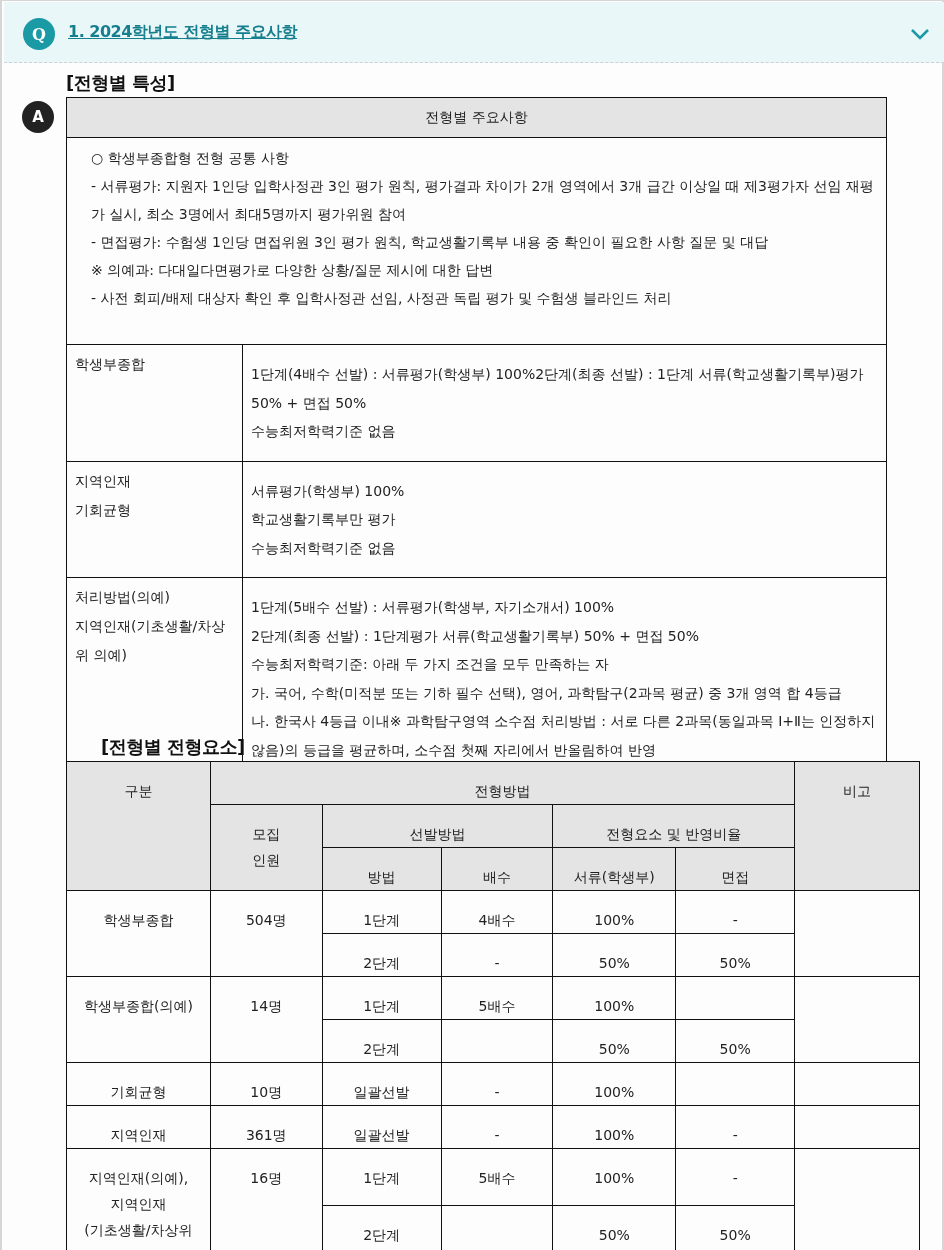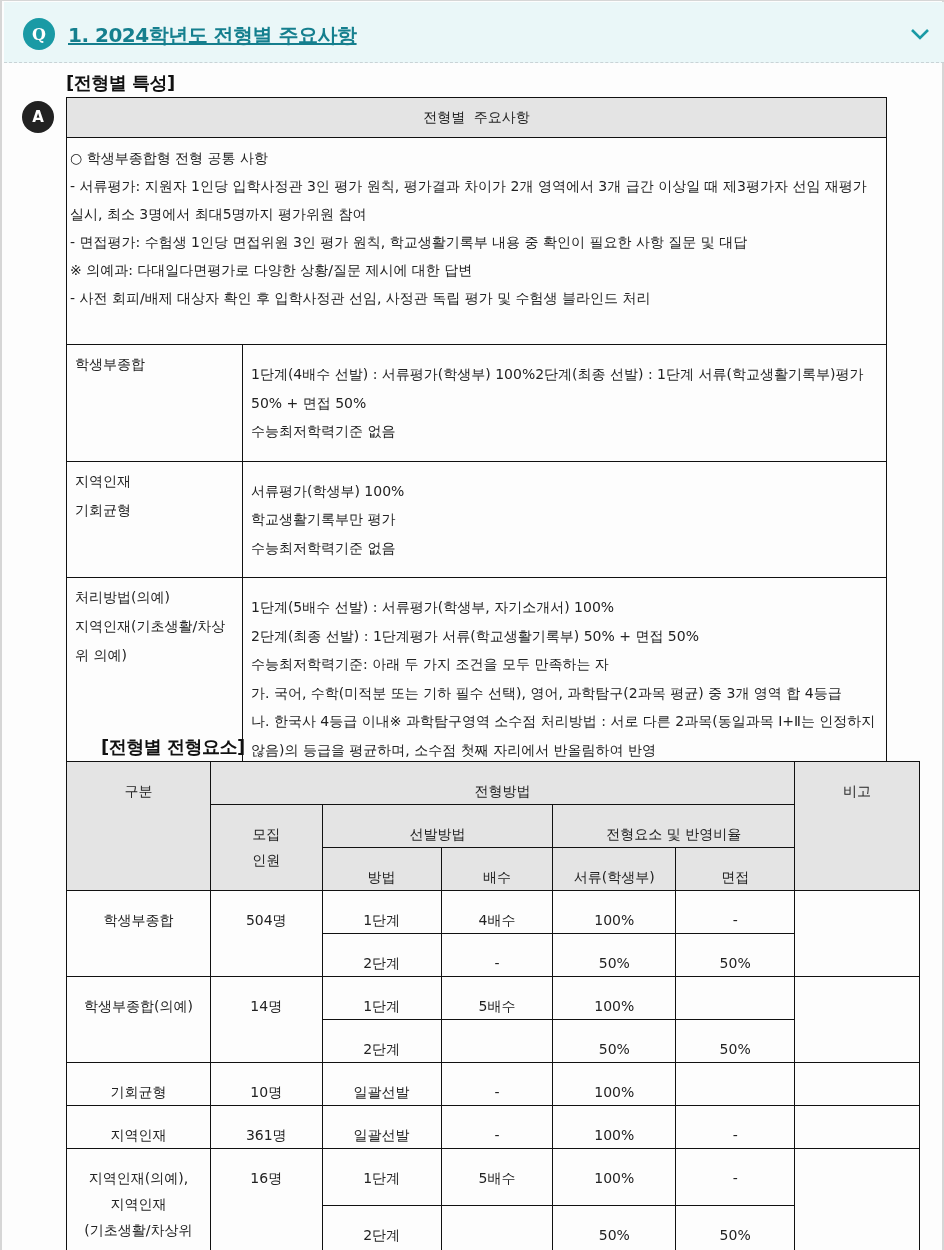--- a/index.html
+++ b/index.html
@@ -20,40 +20,40 @@
     background: #eaf7f8;
     border-bottom: 1px dashed #c9d3d6;
   }
   .q-badge {
     position: absolute; left: 19px; top: 16px; width: 32px; height: 32px; border-radius: 50%;
     background: #1a9aa5; color: #fff; font-weight: bold; font-size: 16px;
     display: flex; align-items: center; justify-content: center;
     font-family: "DejaVu Serif", serif;
   }
   .q-title {
-    position: absolute; left: 64px; top: 20px; font-size: 20px; font-weight: bold;
+    position: absolute; left: 64px; top: 20px; font-size: 16px; font-weight: bold;
     color: #157f8e; text-decoration: underline; letter-spacing: -0.5px;
   }
   .q-chevron {
     position: absolute; right: 12px; top: 20px; width: 24px; height: 24px;
   }
   .a-badge {
     position: absolute; left: 20px; top: 100px; width: 32px; height: 32px; border-radius: 50%;
     background: #222; color: #fff; font-weight: bold; font-size: 15px;
     display: flex; align-items: center; justify-content: center;
   }
   .section-title {
     position: absolute; left: 64px; font-size: 18px; font-weight: bold; color: #111; letter-spacing: -0.5px; text-align: center;
   }
   table { border-collapse: collapse; position: absolute; font-size: 14px; color: #222; }
   td, th { border: 1.5px solid #111; padding: 0; vertical-align: top; font-weight: normal; }
   th { background: #e4e4e4; }
   .t1 { left: 64px; top: 96px; width: 821px; }
-  .t1 th { height: 40px; vertical-align: middle; text-align: center; font-family: Liberation Mono, monospace; }
-  .t1 .common { padding: 6px 10px 0 3px; height: 207px; line-height: 28px; }
+  .t1 th { height: 40px; vertical-align: middle; text-align: center; }
+  .t1 .common { padding: 6px 10px 0 24px; height: 207px; line-height: 28px; }
   .t1 .label { width: 176px; padding: 5px 8px; line-height: 29px; }
   .t1 .content { padding: 15px 8px; line-height: 28.5px; }
   .line { display: block; white-space: normal; }
   .t2 { left: 64px; top: 760px; width: 854px; }
   .t2 th, .t2 td { text-align: center; line-height: 26px; padding-top: 16px; }
   .t2 th { height: 40px; }
 </style>
 </head>
 <body>
 

